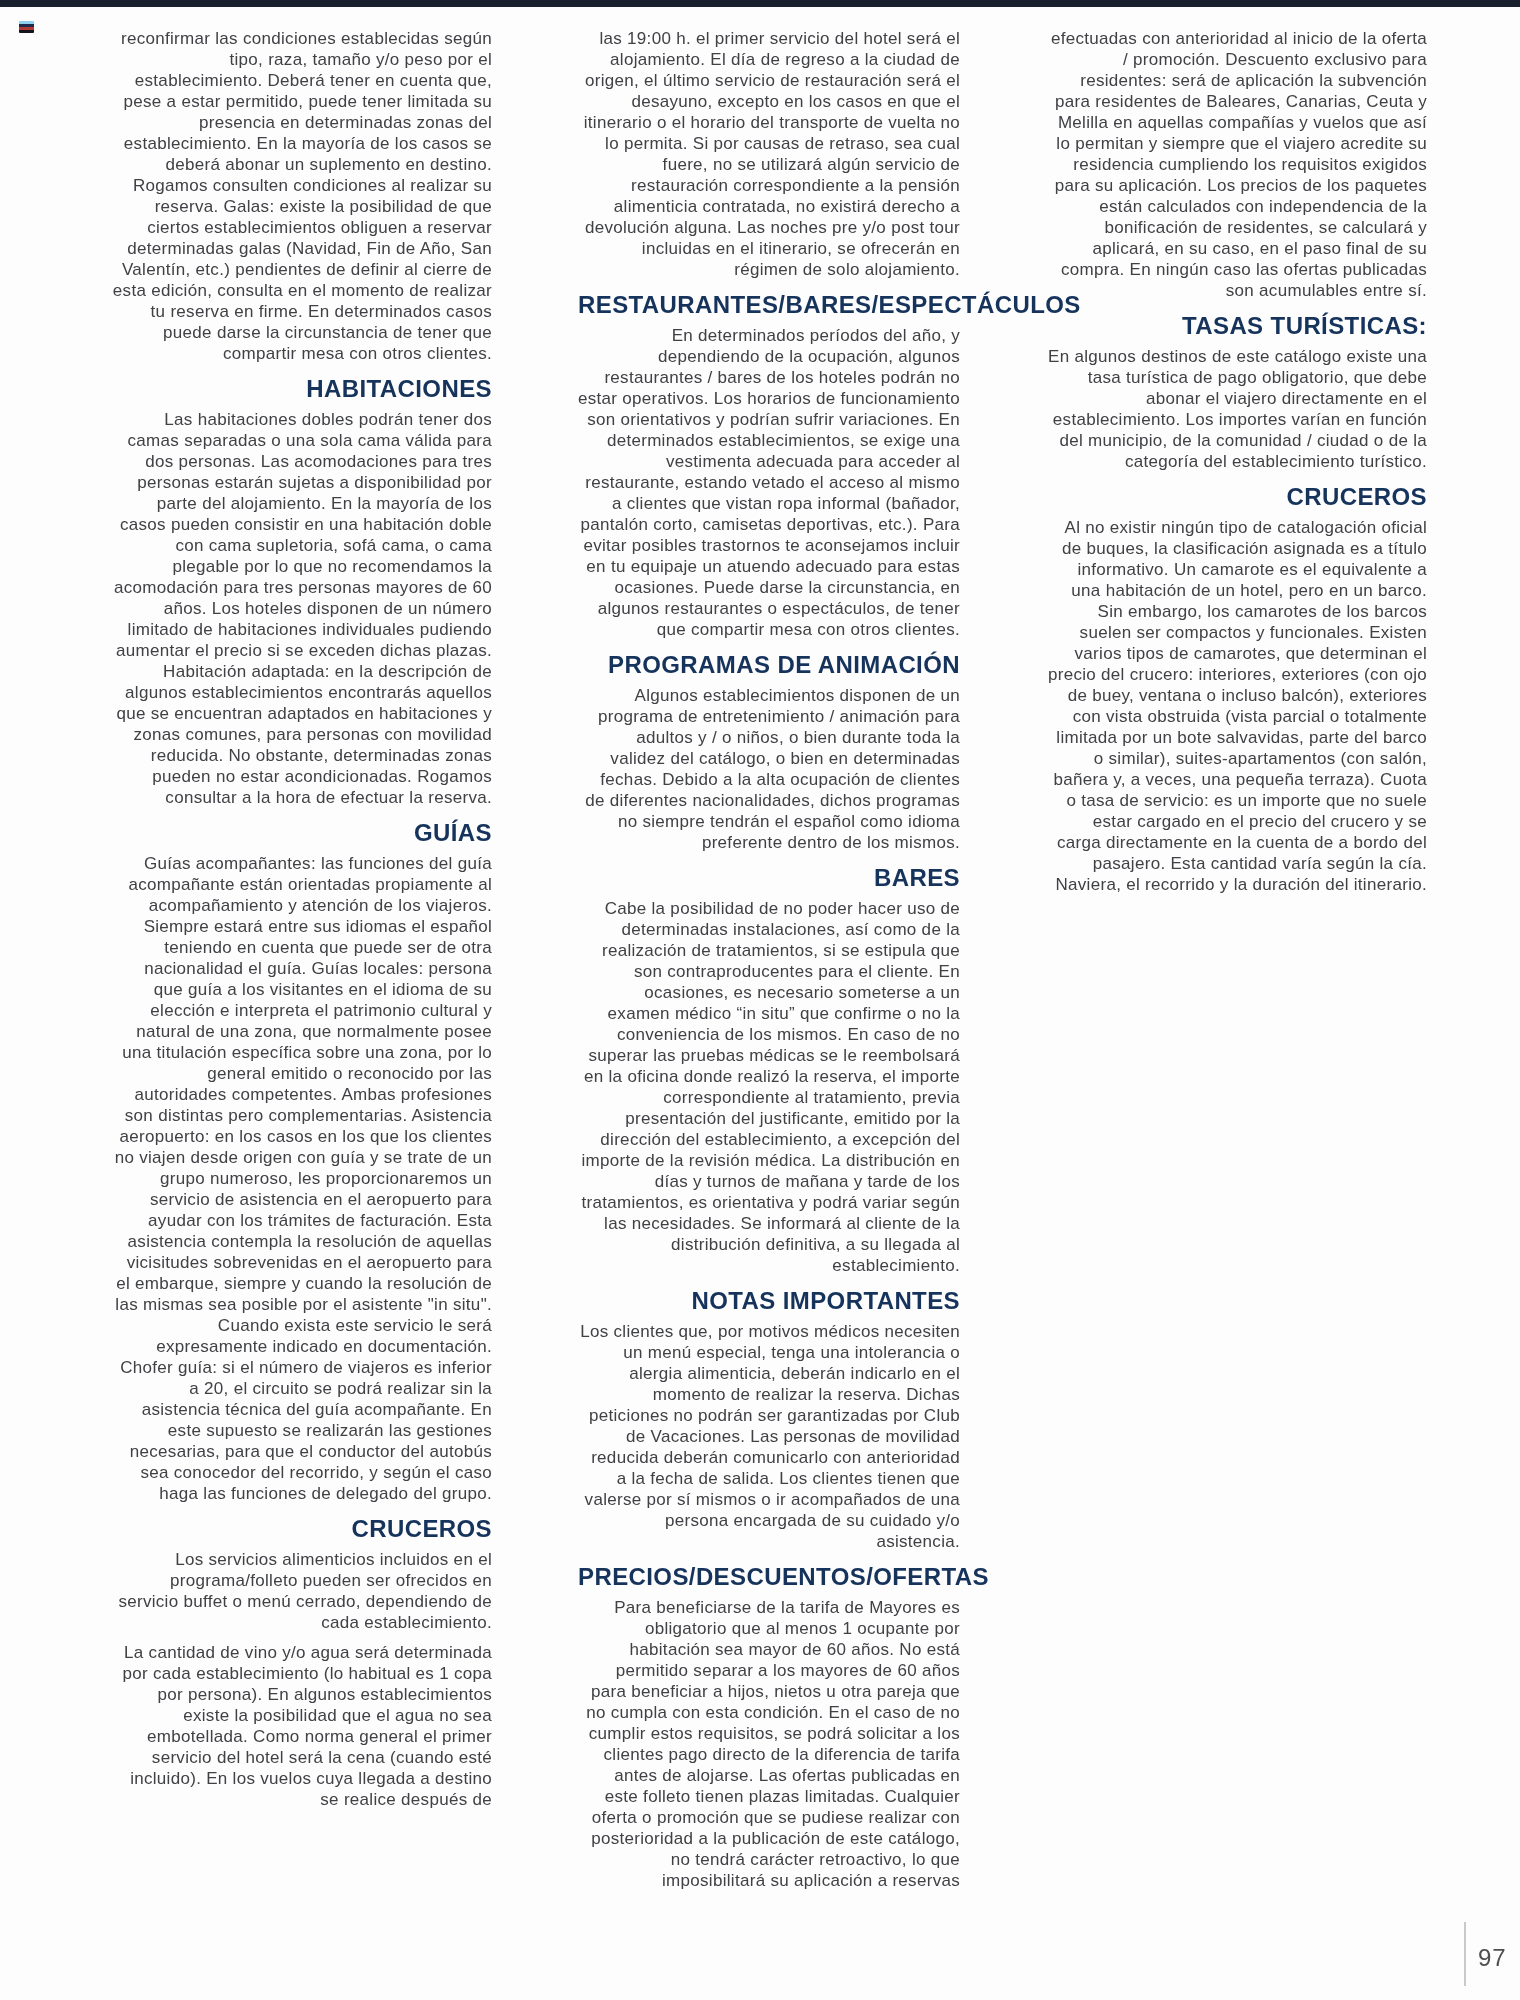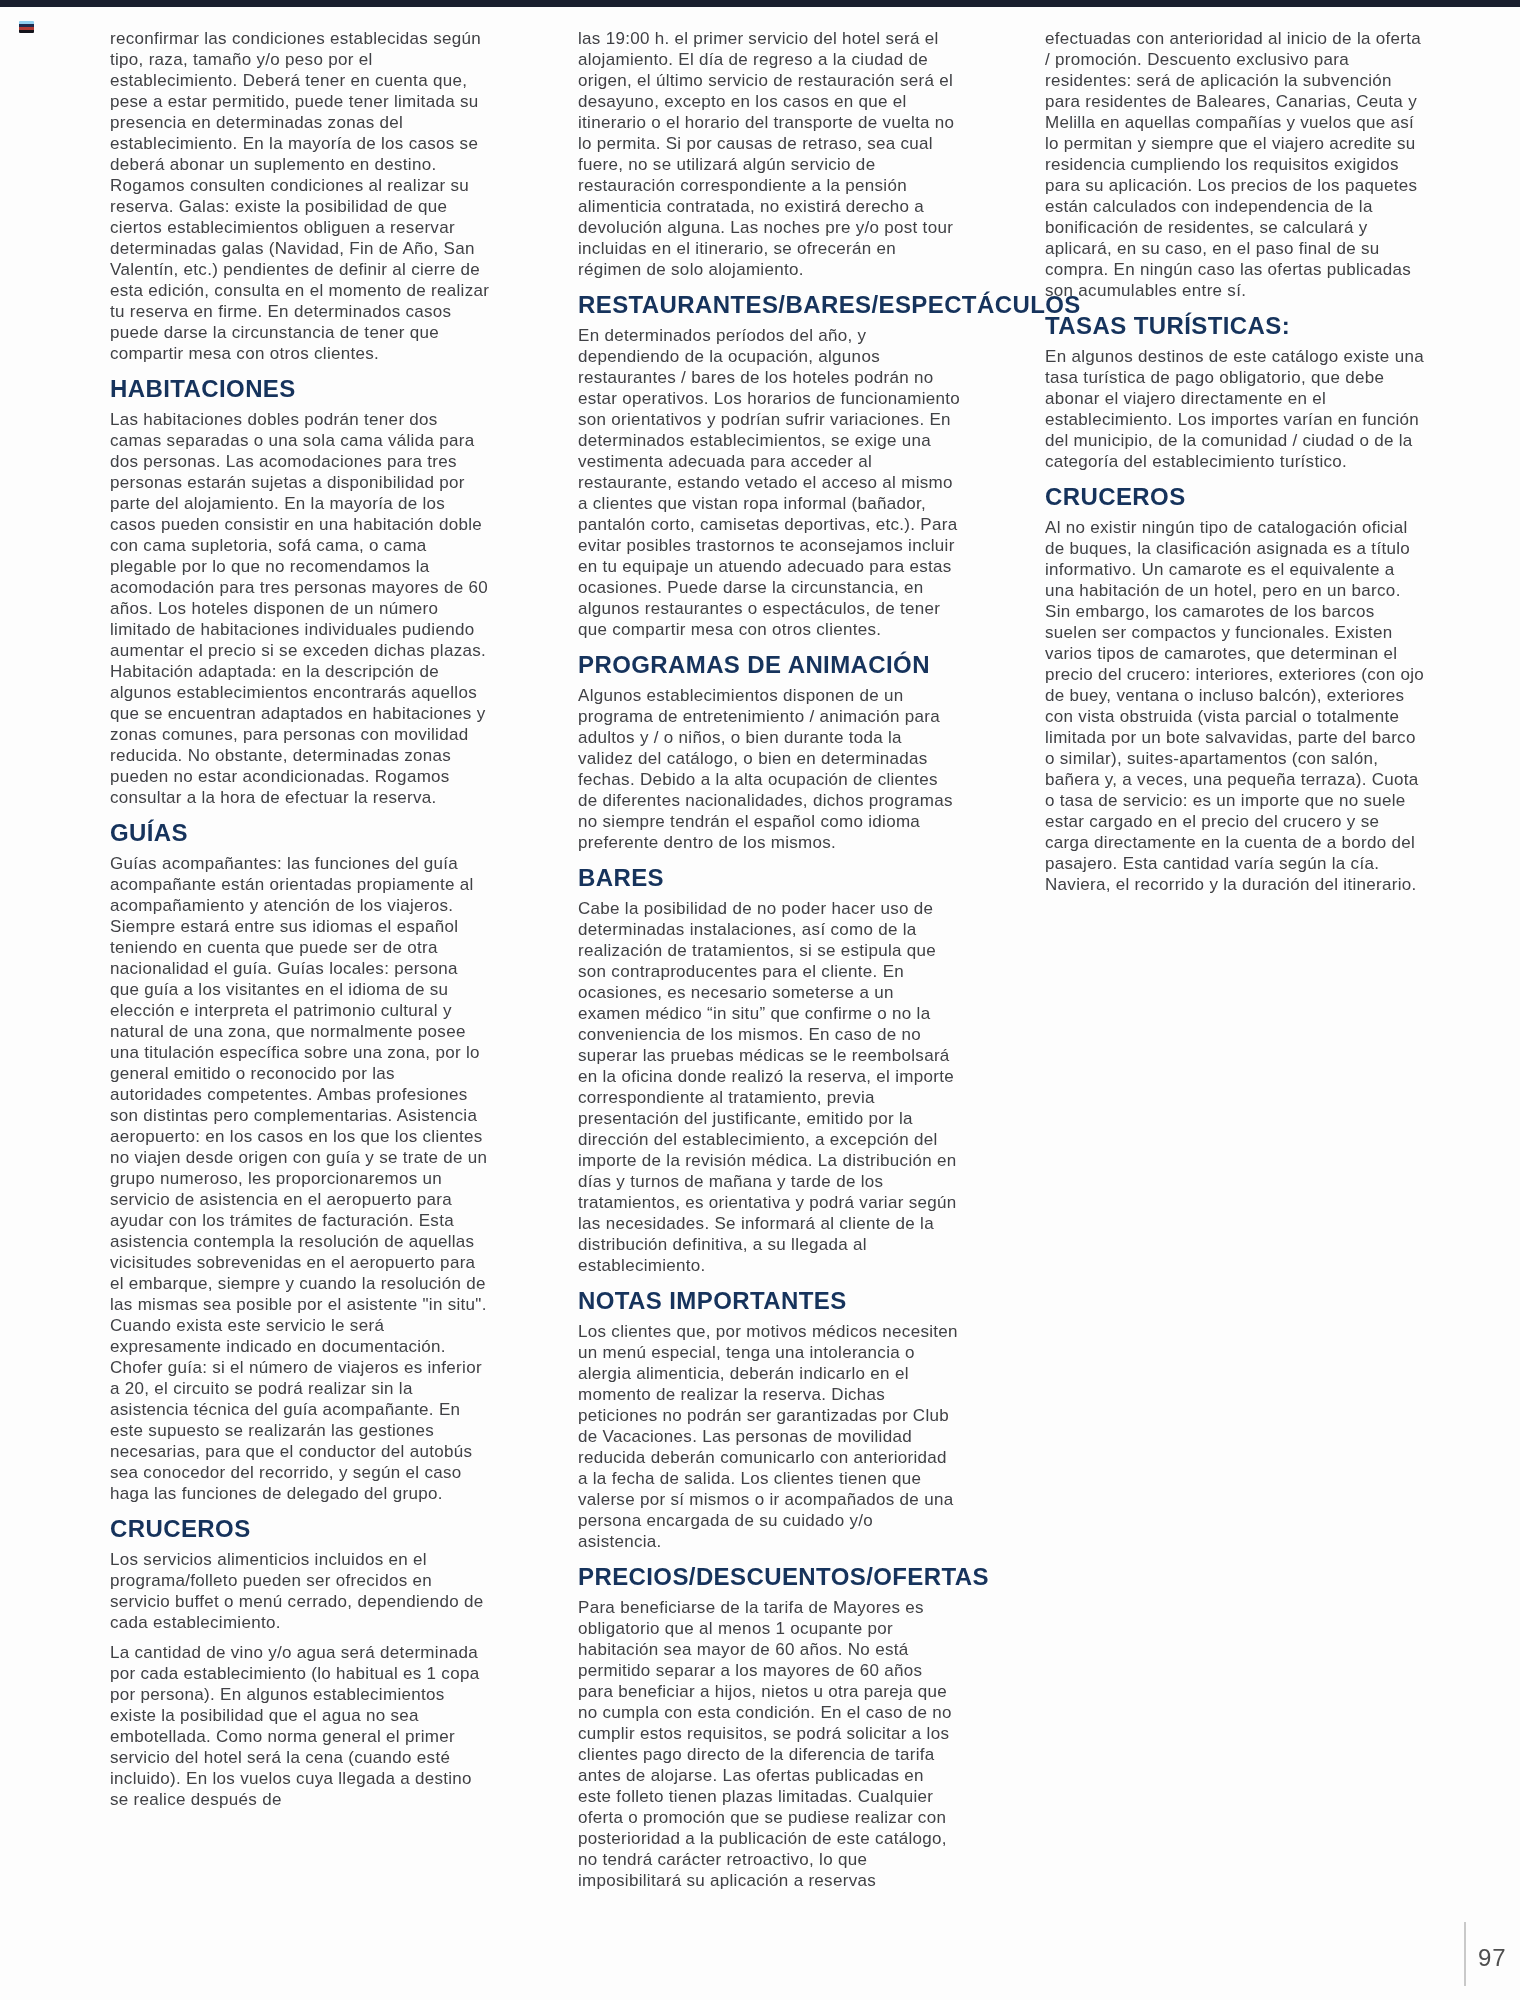--- a/index.html
+++ b/index.html
@@ -25,21 +25,21 @@
   }
   .logo .stripe{flex:1 1 auto;}
   .col{
     position:absolute;
     top:28px;
     width:382px;
     font-size:17px;
     line-height:21px;
     letter-spacing:0.3px;
     color:#404145;
-    text-align:left;
+    text-align:right;
   }
   .col-1{left:110px;}
   .col-2{left:578px;}
   .col-3{left:1045px;}
   .col p{margin:0 0 9px 0;}
   .col h3{
     font-size:24px;
     line-height:22px;
     font-weight:bold;
     margin:14px 0 9px 0;

